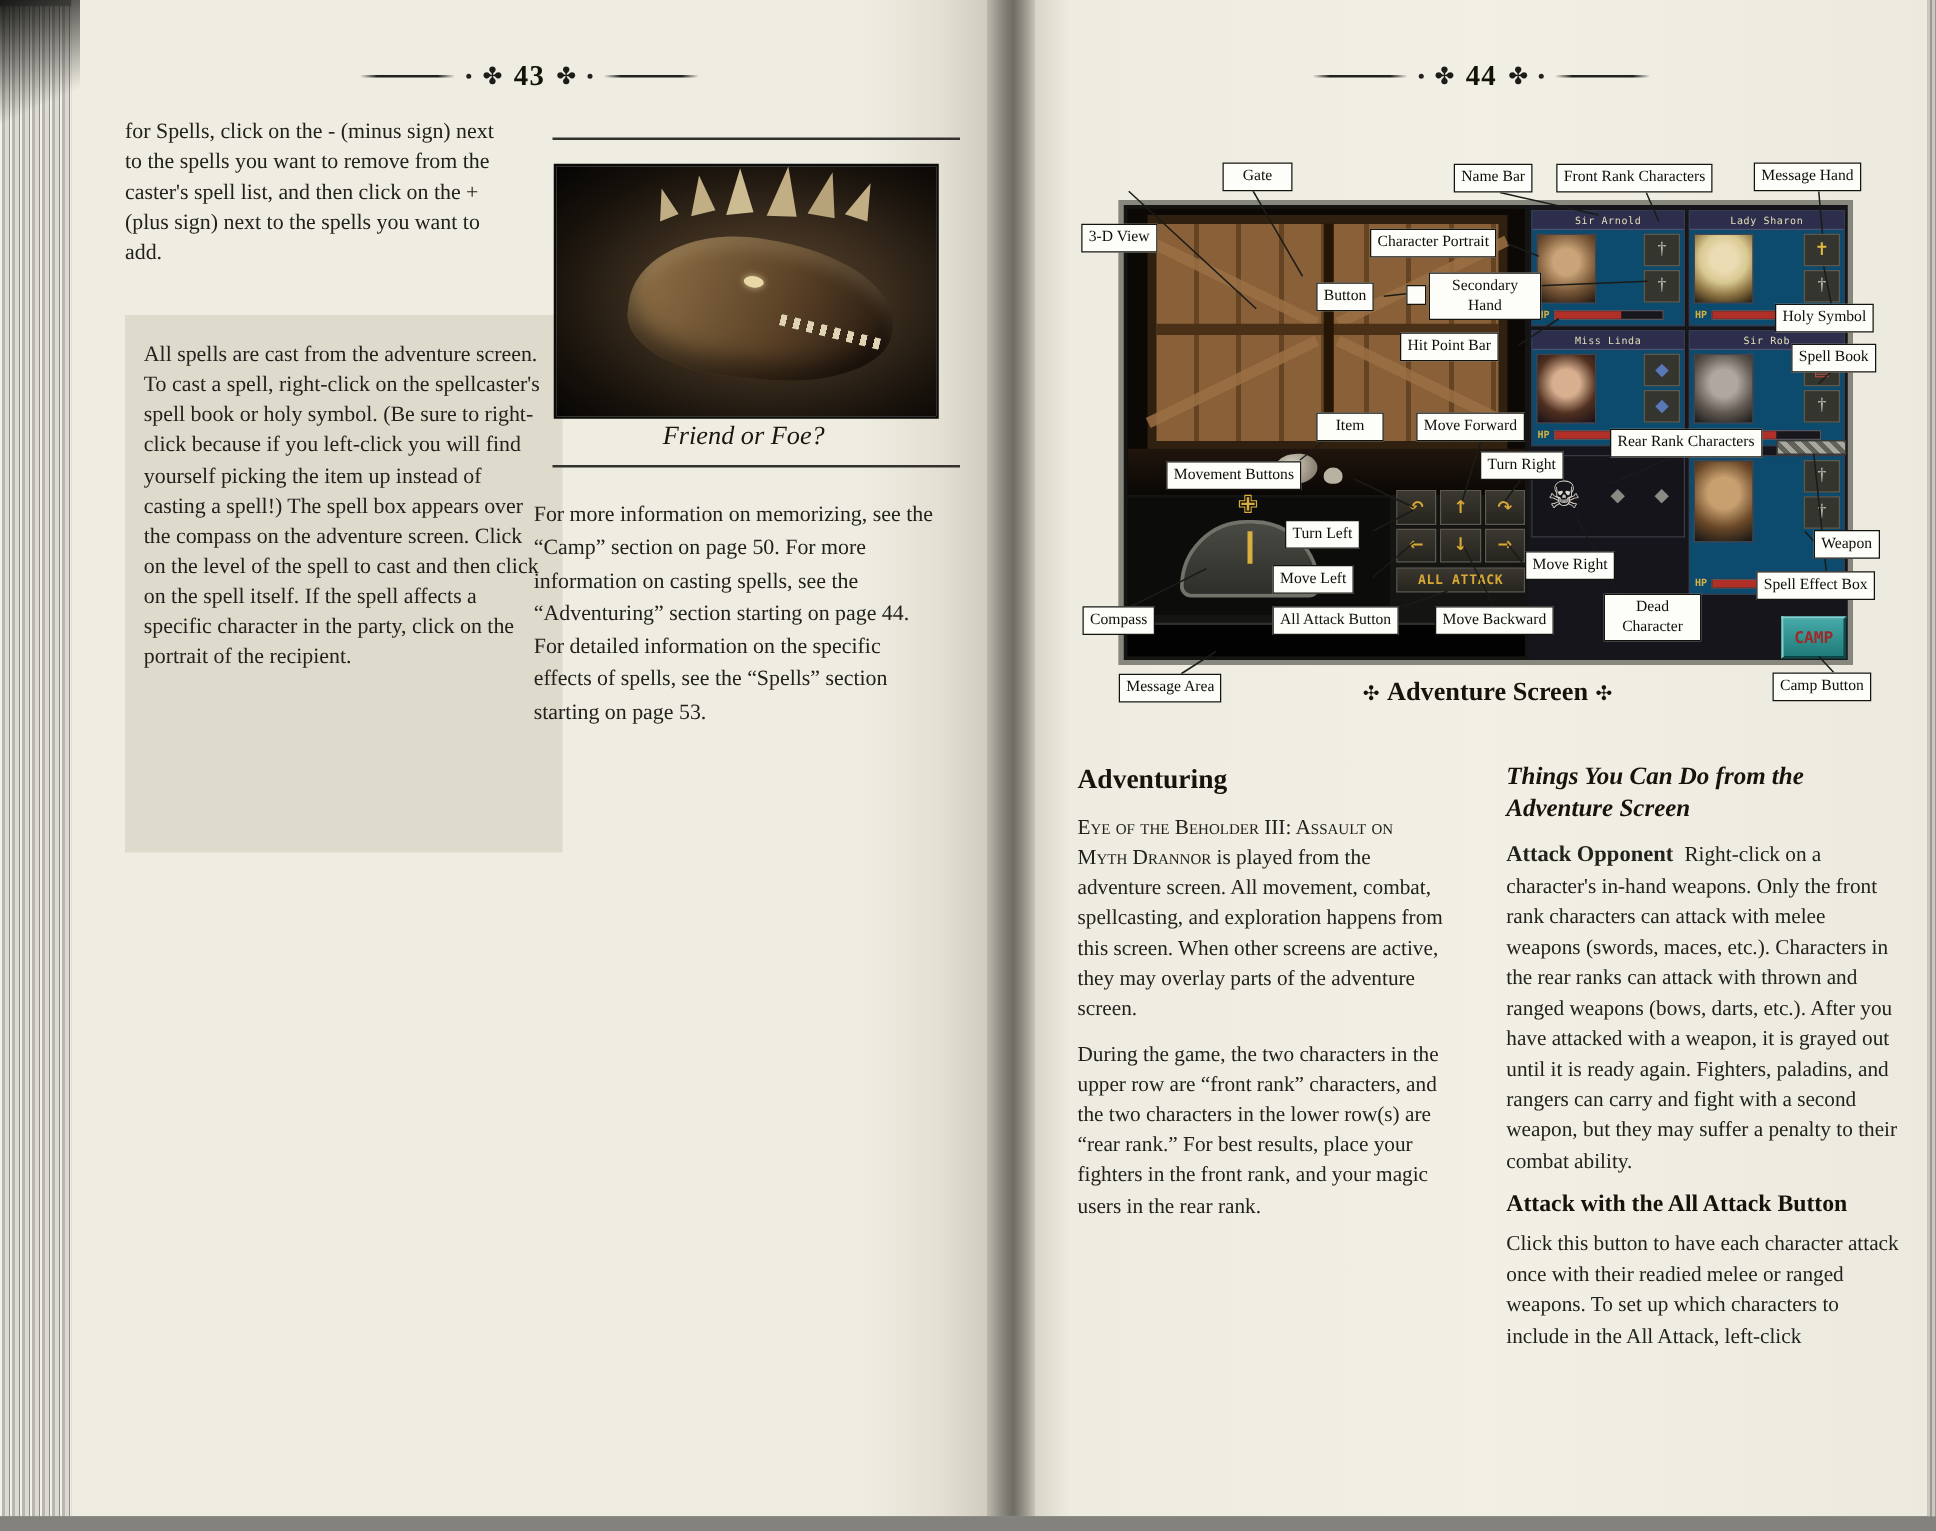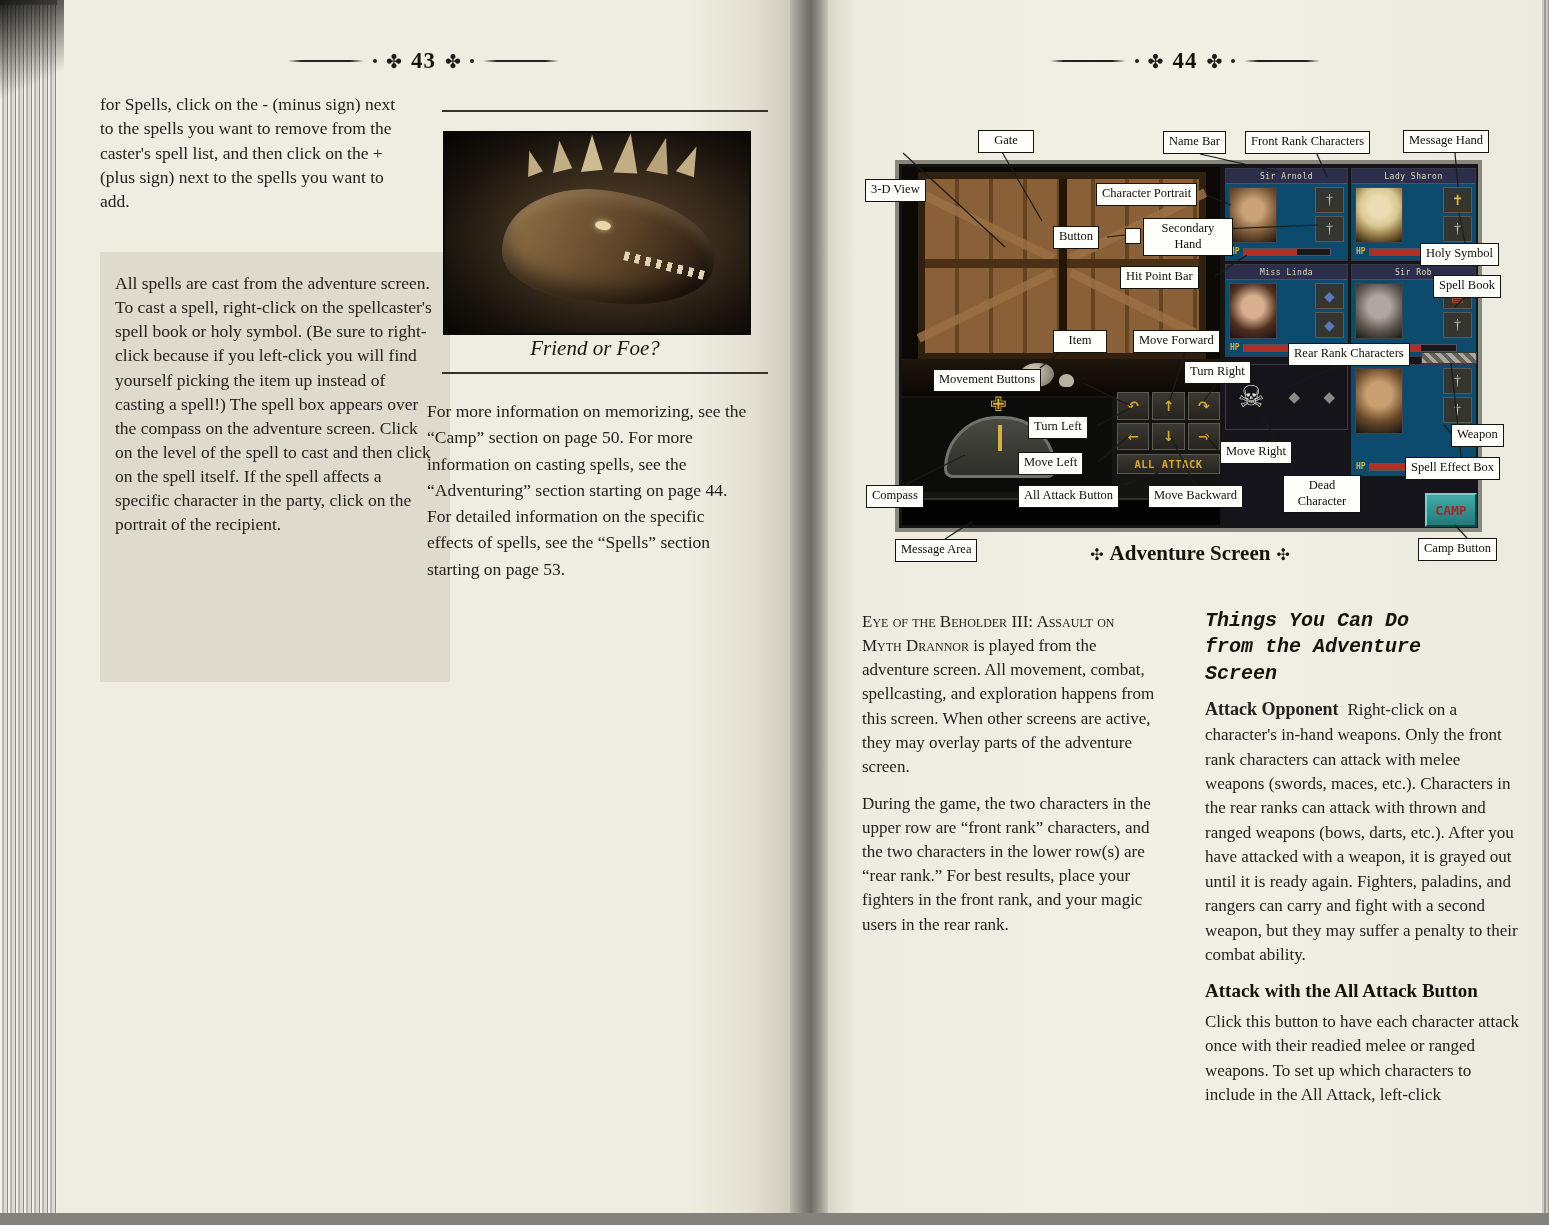--- a/index.html
+++ b/index.html
@@ -151,21 +151,21 @@
     background:linear-gradient(#46aaa8,#1f7a78);border:2px solid #0e4a48;border-top-color:#7ad0ce;border-left-color:#7ad0ce;
     color:#a02828;font:bold 13px "DejaVu Sans Mono",monospace;
     display:flex;align-items:center;justify-content:center;}
 
   
   .colA{position:absolute;left:34px;top:610px;width:294px;}
   .colA h3{margin:0 0 14px;font-size:22px;color:#15130c;}
   .colA p{margin:0 0 13px;font-size:17px;line-height:1.42;}
   .sc{font-variant:small-caps;}
   .colB{position:absolute;left:377px;top:608px;width:316px;}
-  .colB h3{margin:0 0 10px;width:262px;font-size:20px;font-style:italic;line-height:1.32;color:#15130c;font-family:Liberation Mono, monospace;}
+  .colB h3{margin:0 0 10px;width:262px;font-size:20px;font-style:italic;line-height:1.32;color:#15130c;}
   .colB h4{margin:8px 0 8px;font-size:19px;color:#15130c;}
   .colB p{margin:0 0 12px;font-size:17px;line-height:1.44;}
   .runin{font-size:18px;margin-right:9px;}
 </style>
 </head>
 <body>
 
 <div class="canvas">
   <div class="edge-stack"></div>
 
@@ -431,20 +431,21 @@
       <div class="callout co-24">Compass</div>
       <div class="callout co-25">Message Area</div>
       <div class="callout co-26">Camp Button</div>
 
       <div class="shotcap">
         <span class="caporn">✣</span><span>Adventure Screen</span><span class="caporn">✣</span>
       </div>
     </div>
 
     <div class="colA">
+      <h3>Adventuring</h3>
       <p><span class="sc">Eye of the Beholder III: Assault on Myth Drannor</span><span> is played from the adventure screen. All movement, combat, spellcasting, and exploration happens from this screen. When other screens are active, they may overlay parts of the adventure screen.</span></p>
       <p>During the game, the two characters in the upper row are “front rank” characters, and the two characters in the lower row(s) are “rear rank.” For best results, place your fighters in the front rank, and your magic users in the rear rank.</p>
     </div>
 
     <div class="colB">
       <h3>Things You Can Do from the Adventure Screen</h3>
       <p><b class="runin">Attack Opponent</b><span>Right-click on a character's in-hand weapons. Only the front rank characters can attack with melee weapons (swords, maces, etc.). Characters in the rear ranks can attack with thrown and ranged weapons (bows, darts, etc.). After you have attacked with a weapon, it is grayed out until it is ready again. Fighters, paladins, and rangers can carry and fight with a second weapon, but they may suffer a penalty to their combat ability.</span></p>
       <h4>Attack with the All Attack Button</h4>
       <p>Click this button to have each character attack once with their readied melee or ranged weapons. To set up which characters to include in the All Attack, left-click</p>
     </div>

